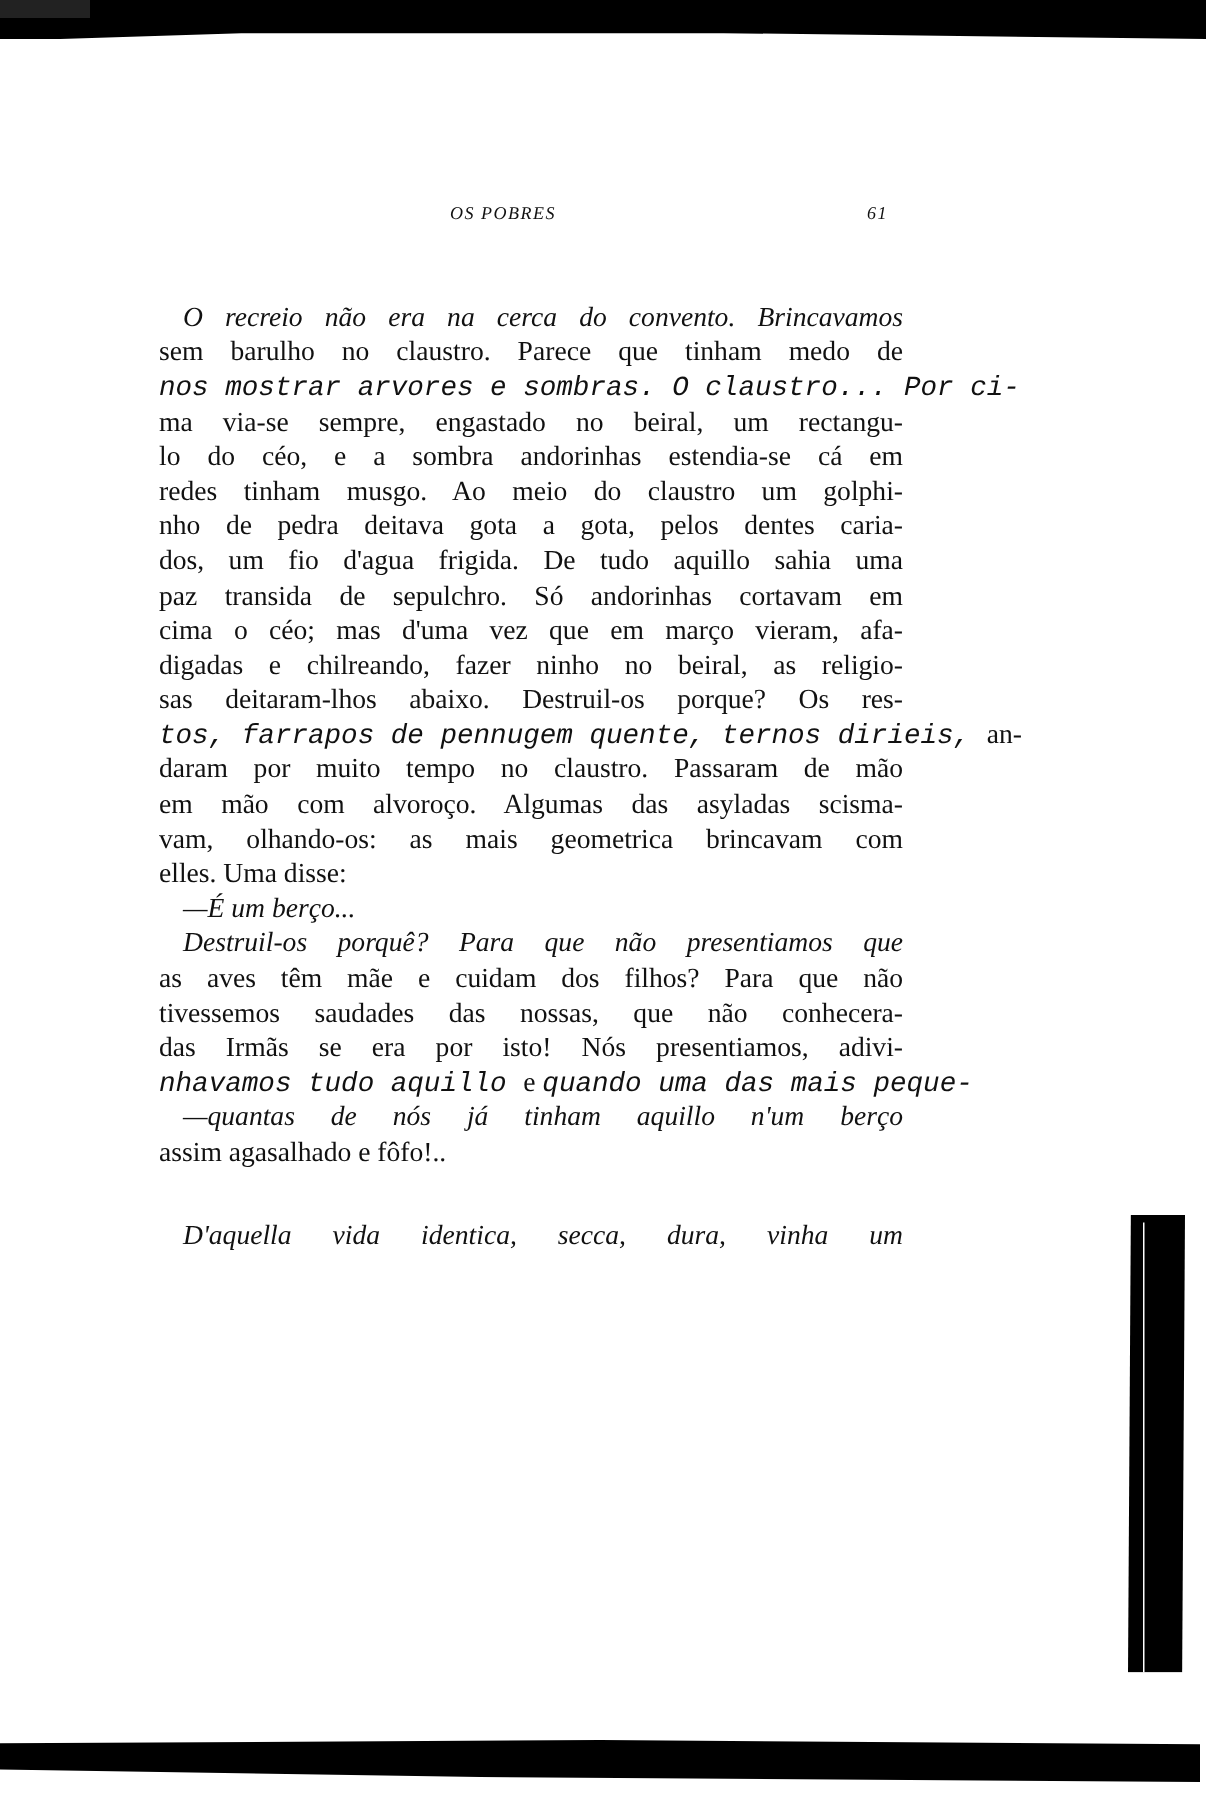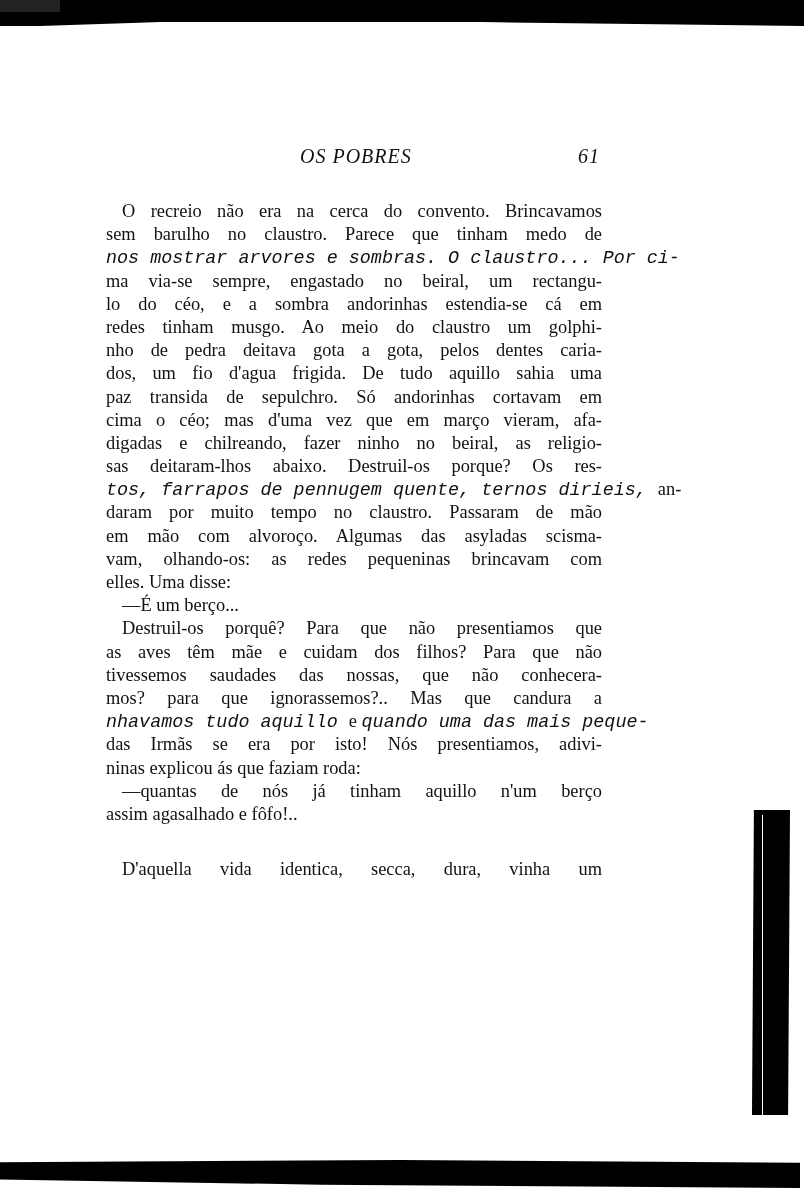--- a/index.html
+++ b/index.html
@@ -22,31 +22,31 @@
   }
   .right-band {
     position: absolute; left: 752px; top: 810px; width: 38px; height: 305px; background: #000;
     clip-path: polygon(5% 0, 100% 0, 95% 100%, 0 100%);
   }
   .right-band-line {
     position: absolute; left: 762px; top: 815px; width: 1px; height: 300px; background: #fff;
   }
   .running-head {
     position: absolute; top: 135px; left: 0; width: 672px; height: 20px;
-    font-style: italic; font-size: 20px; letter-spacing: 1px; margin-top: 10px;
+    font-style: italic; font-size: 12px; letter-spacing: 1px;
   }
   .rh-title { position: absolute; left: 300px; top: 0; }
   .rh-page { position: absolute; left: 578px; top: 0; }
   .text-block {
     position: absolute; left: 106px; top: 200px; width: 496px;
     font-size: 18.4px; line-height: 23.2px;
   }
   .line { display: block; white-space: nowrap; text-align: justify; text-align-last: justify; height: 23.2px; }
   .line.last { text-align-last: left; }
-  .indent { padding-left: 16px; }
+  .indent { padding-left: 16px; font-style: italic; }
   .gap { height: 32px; }
   .it { font-style: italic; font-family: Liberation Mono, monospace; }
 </style>
 </head>
 <body>
 
 <div class="top-band"></div>
 <div class="top-band-left"></div>
 <div class="right-band"></div>
 <div class="right-band-line"></div>
@@ -66,27 +66,25 @@
     <span class="line"><span>redes tinham musgo. Ao meio do claustro um golphi-</span></span>
     <span class="line"><span>nho de pedra deitava gota a gota, pelos dentes caria-</span></span>
     <span class="line"><span>dos, um fio d'agua frigida. De tudo aquillo sahia uma</span></span>
     <span class="line"><span>paz transida de sepulchro. Só andorinhas cortavam em</span></span>
     <span class="line"><span>cima o céo; mas d'uma vez que em março vieram, afa-</span></span>
     <span class="line"><span>digadas e chilreando, fazer ninho no beiral, as religio-</span></span>
     <span class="line"><span>sas deitaram-lhos abaixo. Destruil-os porque? Os res-</span></span>
     <span class="line"><span class="it">tos, farrapos de pennugem quente, ternos dirieis, </span><span>an-</span></span>
     <span class="line"><span>daram por muito tempo no claustro. Passaram de mão</span></span>
     <span class="line"><span>em mão com alvoroço. Algumas das asyladas scisma-</span></span>
-    <span class="line"><span>vam, olhando-os: as redes pequeninas brincavam com</span></span>
+    <span class="line"><span>vam, olhando-os: as mais geometrica brincavam com</span></span>
     <span class="line last"><span>elles. Uma disse:</span></span>
     <span class="line indent last"><span>—É um berço...</span></span>
     <span class="line indent"><span>Destruil-os porquê? Para que não presentiamos que</span></span>
     <span class="line"><span>as aves têm mãe e cuidam dos filhos? Para que não</span></span>
     <span class="line"><span>tivessemos saudades das nossas, que não conhecera-</span></span>
-    <span class="line"><span>mos? para que ignorassemos?.. Mas que candura a</span></span>
+    <span class="line"><span>das Irmãs se era por isto! Nós presentiamos, adivi-</span></span>
     <span class="line"><span class="it">nhavamos tudo aquillo </span><span>e </span><span class="it">quando uma das mais peque-</span></span>
-    <span class="line"><span>das Irmãs se era por isto! Nós presentiamos, adivi-</span></span>
-    <span class="line last"><span>ninas explicou ás que faziam roda:</span></span>
     <span class="line indent"><span>—quantas de nós já tinham aquillo n'um berço</span></span>
     <span class="line last"><span>assim agasalhado e fôfo!..</span></span>
     <span class="line gap"></span>
     <span class="line indent"><span>D'aquella vida identica, secca, dura, vinha um</span></span>
   </div>
 
 </body></html>

